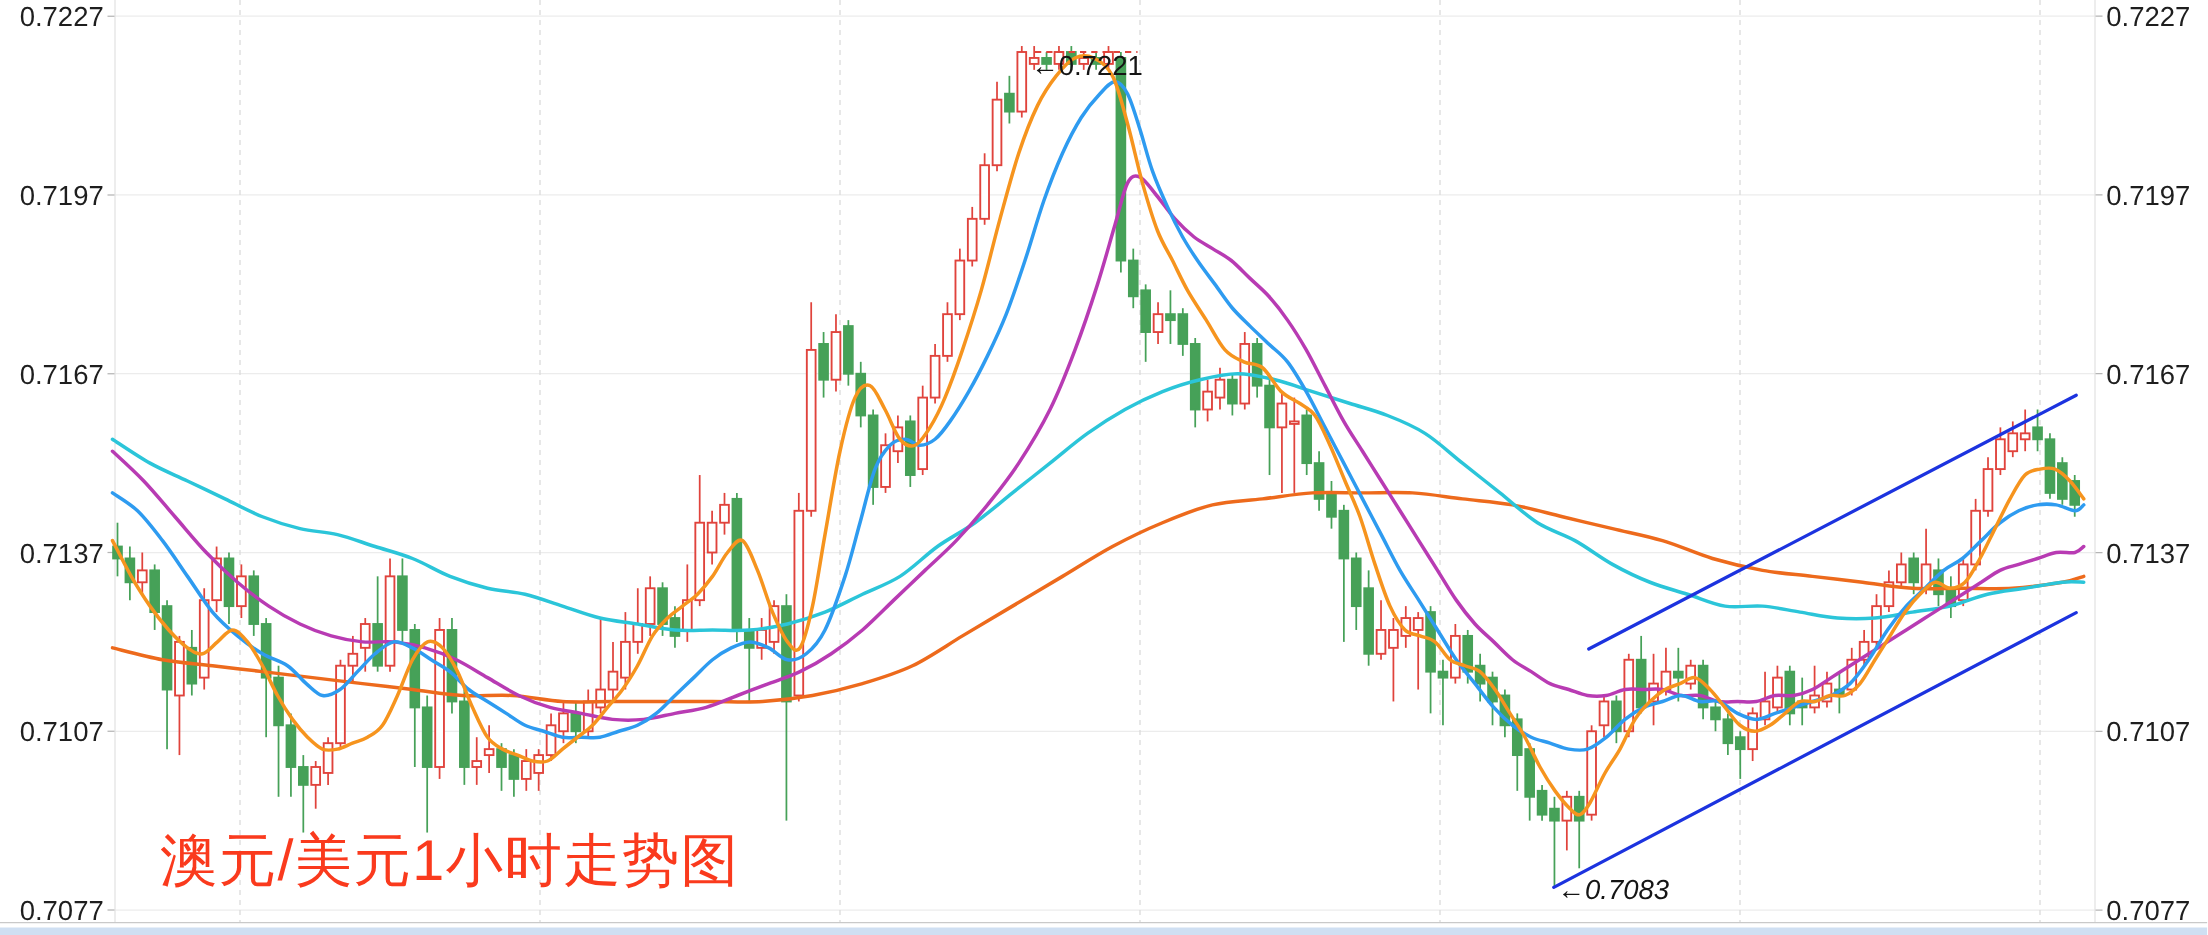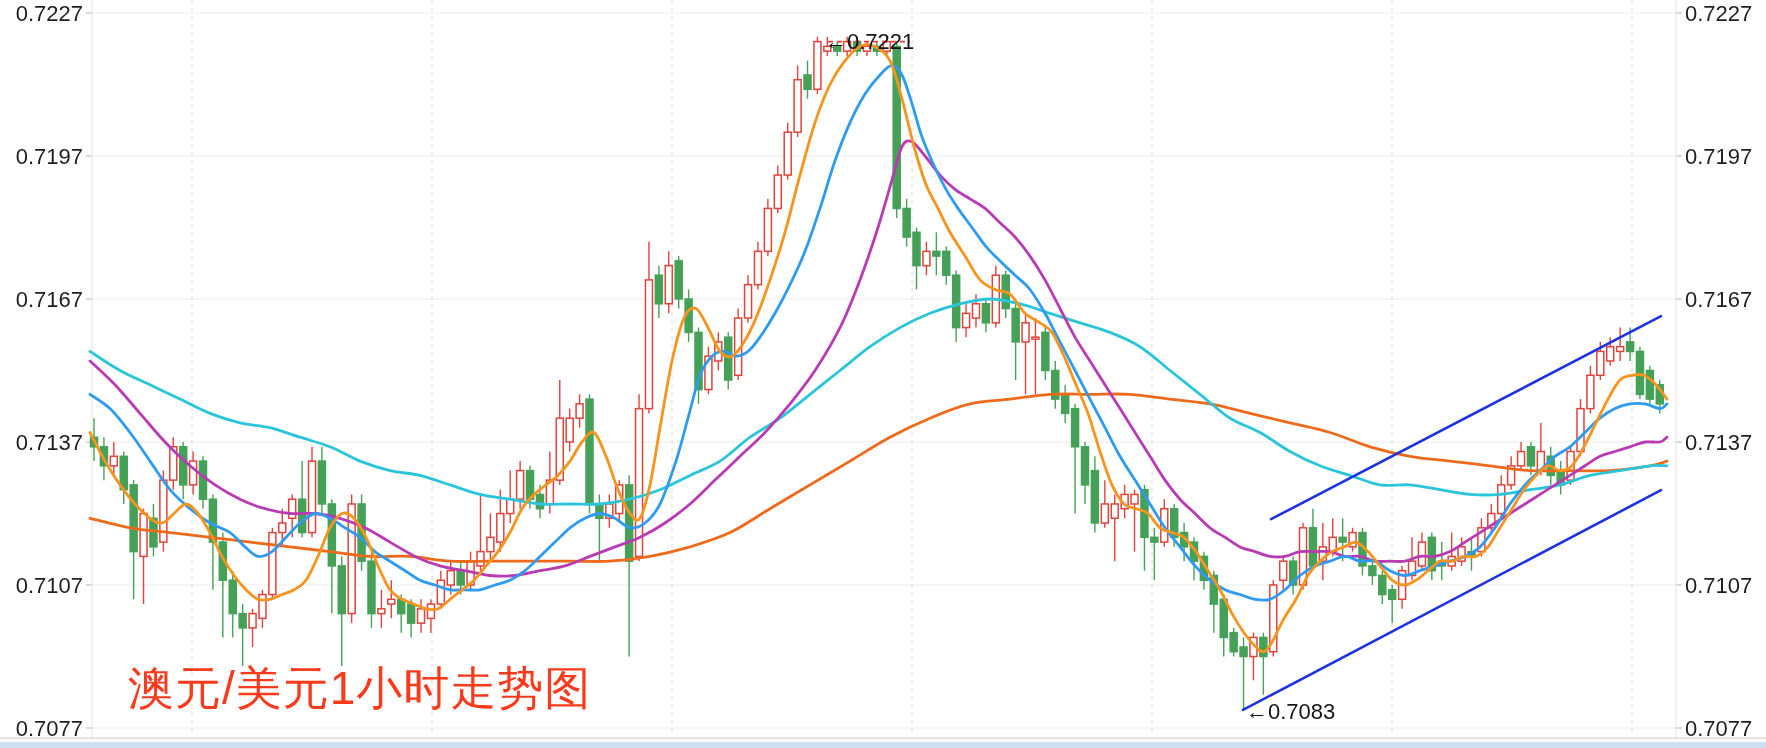--- a/index.html
+++ b/index.html
@@ -1,22 +1,22 @@
 <!DOCTYPE html>
 <html><head>
 <meta charset="utf-8">
 <style>
   html,body{margin:0;padding:0;background:#ffffff;}
   .chart-root{position:relative;width:1766px;height:748px;background:#ffffff;overflow:hidden;
               font-family:"Liberation Sans","DejaVu Sans",sans-serif;}
   svg{position:absolute;left:0;top:0;display:block;}
   .anno{position:absolute;font-size:22px;line-height:22px;color:#151515;white-space:nowrap;
         font-family:"Liberation Sans","DejaVu Sans",sans-serif;}
-  .anno-high{left:825px;top:31px;}
-  .anno-low{left:1246px;top:701px;}
+  .anno-high{left:825px;top:42px;}
+  .anno-low{left:1246px;top:701px;font-style:italic;}
   .chart-title{position:absolute;left:128px;top:668px;font-size:46px;line-height:40px;
                letter-spacing:1px;white-space:nowrap;
                font-family:"Liberation Sans","DejaVu Sans",sans-serif;}
   .bottom-strip{position:absolute;left:0;top:742px;width:1766px;height:6px;background:#cfdff2;}
 </style>
 </head>
 <body>
 
 <div class="chart-root">
   <svg id="chart" width="1766" height="748" viewBox="0 0 1766 748">

